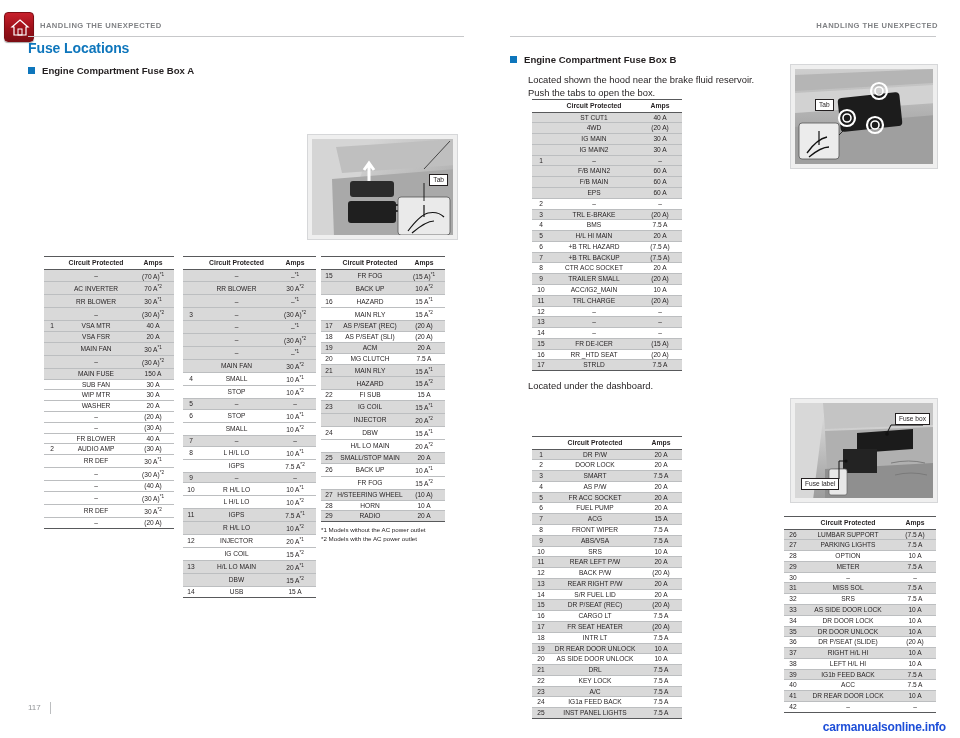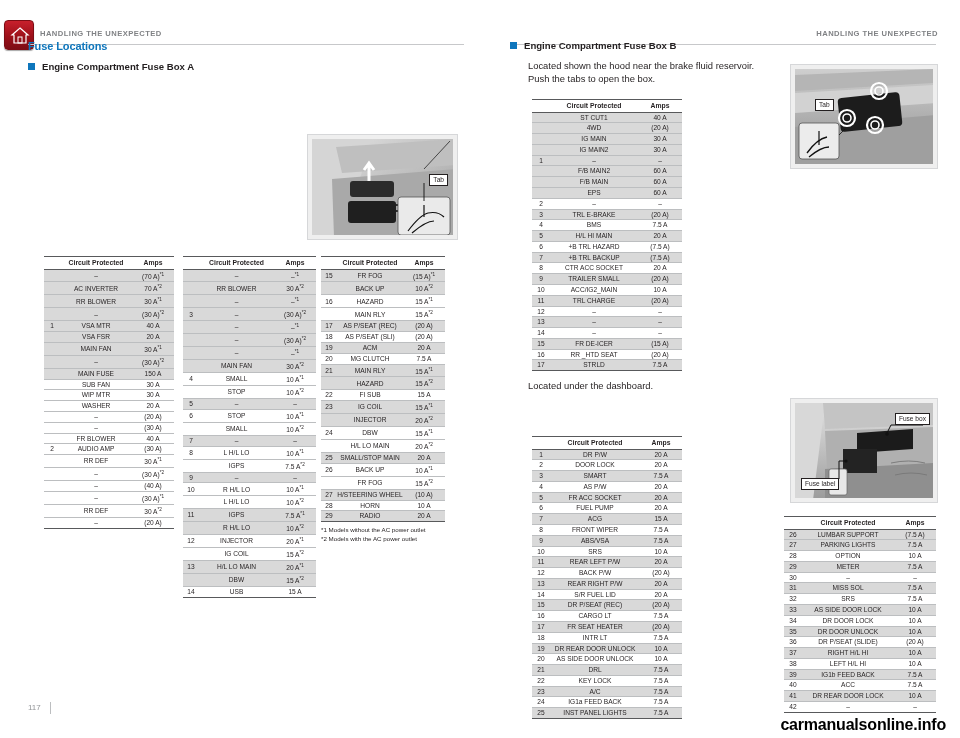--- a/index.html
+++ b/index.html
@@ -7,21 +7,21 @@
   body {
     width:960px; height:738px;
     background:#ffffff;
     font-family:"Liberation Sans", sans-serif;
     color:#231f20;
     position:relative;
     overflow:hidden;
   }
 
   
-  .page-header { position:absolute; top:16px; left:0; width:960px; height:34px; }
+  .page-header { position:absolute; top:8px; left:0; width:960px; height:34px; }
   .home-icon {
     position:absolute; left:4px; top:4px; width:30px; height:30px;
     border-radius:4px;
     background:linear-gradient(180deg,#c8202c 0%, #9c1019 55%, #7d0d14 100%);
     border:1px solid #7d0d14;
     box-shadow:0 1px 1px rgba(0,0,0,.35);
   }
   .home-icon svg { position:absolute; left:5px; top:5px; }
   .hdr-left {
     position:absolute; left:40px; top:13px;
@@ -35,21 +35,21 @@
   }
   .rule-left { position:absolute; left:28px; top:28px; width:436px; height:1px; background:#c7c8ca; }
   .rule-right { position:absolute; left:510px; top:28px; width:426px; height:1px; background:#c7c8ca; }
 
   
   .col-left  { position:absolute; left:28px;  top:36px; width:440px; }
   .col-right { position:absolute; left:510px; top:36px; width:430px; }
 
   h1.section-title {
     margin:4px 0 9px 0;
-    font-size:11px; font-weight:bold; color:#0e76bc; letter-spacing:-.1px;
+    font-size:14px; font-weight:bold; color:#0e76bc; letter-spacing:-.1px;
   }
   p.intro {
     margin:0 0 12px 0; font-size:9.4px; line-height:13.2px; color:#231f20;
     width:405px;
   }
 
   .sub-head { display:flex; align-items:center; gap:7px; margin:0 0 8px 0; }
   .sub-head .bullet { width:7px; height:7px; background:#0e76bc; flex:none; }
   .sub-head .txt { font-size:9.6px; font-weight:bold; color:#231f20; }
 
@@ -88,21 +88,21 @@
 
   
   .footer-num {
     position:absolute; left:28px; bottom:26px;
     font-size:8px; color:#939598;
   }
   .footer-bar { position:absolute; left:50px; bottom:24px; width:1px; height:12px; background:#bcbec0; }
 
   .watermark {
     position:absolute; right:14px; bottom:4px;
-    font-size:16px; font-weight:bold; color:#000000; letter-spacing:-.2px;
+    font-size:12px; font-weight:bold; color:#1d4ed8; letter-spacing:-.2px;
   }
 </style>
 </head>
 <body>
 
 <div class="page-header">
   <div class="home-icon">
     <svg width="20" height="20" viewBox="0 0 20 20" aria-hidden="true">
       <path d="M10 2 L18 9 L16 9 L16 17 L4 17 L4 9 L2 9 Z" fill="none" stroke="#ffffff" stroke-width="1.2"></path>
       <rect x="8" y="11" width="4" height="6" fill="none" stroke="#ffffff" stroke-width="1"></rect>
@@ -538,21 +538,21 @@
         </tr>
       </tbody>
   </table>
   <div class="footnotes">
     <div>*1 Models without the AC power outlet</div>
     <div>*2 Models with the AC power outlet</div>
   </div>
 </div>
 
 <div class="col-right">
-  <div class="sub-head" style="margin-top:4px;">
+  <div class="sub-head" style="margin-top:18px;">
     <span class="bullet"></span>
     <span class="txt">Engine Compartment Fuse Box B</span>
   </div>
   <p class="body-copy" style="width:250px">Located shown the hood near the brake fluid reservoir. Push the tabs to open the box.</p>
 </div>
 
 <div class="photo" style="left:790px; top:64px; width:148px; height:105px;">
   <div class="inner">
     <svg width="140" height="97" viewBox="0 0 140 97" aria-hidden="true">
       <defs>

